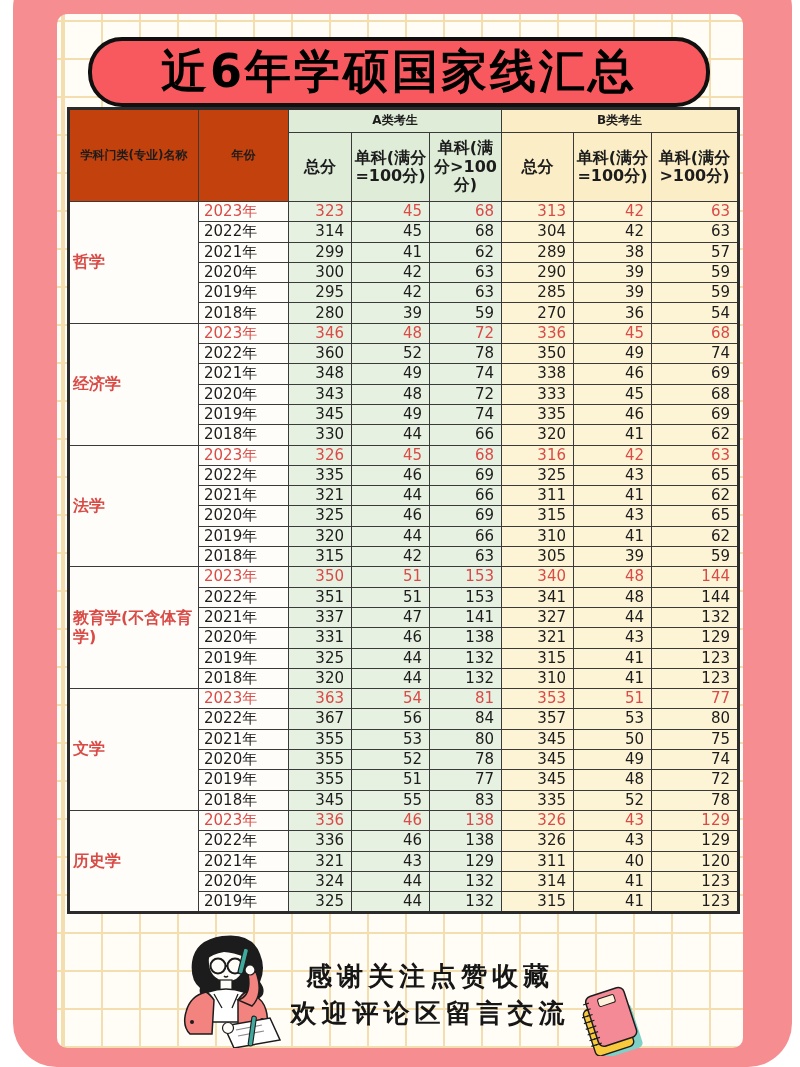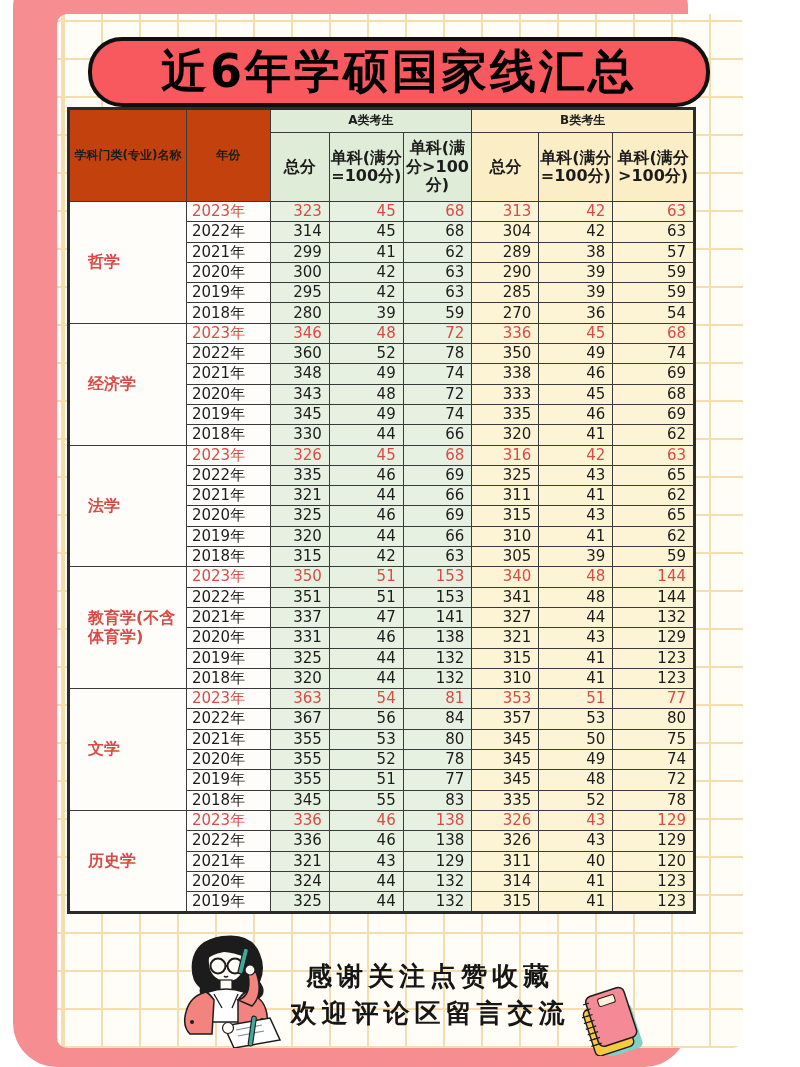--- a/index.html
+++ b/index.html
@@ -2,21 +2,21 @@
 <html><head>
 <meta charset="utf-8">
 <style>
   html,body{margin:0;padding:0;}
   body{
     width:800px;height:1067px;
     background:#ffffff;
     font-family:"DejaVu Sans","Liberation Sans",sans-serif;
     position:relative;overflow:hidden;
   }
-  .canvas{position:absolute;inset:0;width:696px;height:1067px;background:#ffffff;}
+  .canvas{position:absolute;inset:0;width:800px;height:1067px;background:#ffffff;}
 
   .pink-frame{
     position:absolute;left:13px;right:8px;top:-36px;bottom:0;
     background:#f68d91;border-radius:44px;
   }
   .grid-area{
     position:absolute;left:57px;top:14px;width:686px;height:1034px;
     background:#fffdf6;border-radius:10px;
     background-image:
       repeating-linear-gradient(to right,#f4ddae 0 2px,transparent 2px 38px),
@@ -43,21 +43,21 @@
   }
   .score-table{border:3px solid #2b2b2b;}
   .score-table thead tr.r1 th{height:22px;font-size:12px;font-weight:700;}
   .score-table thead tr.r2 th{height:68px;font-size:16px;font-weight:700;}
   th.plain{background:#c2410c;}
   .gah{background:#dfecd8;}
   .gbh{background:#fbeec6;}
   td.ga{background:#e7f1e1;}
   td.gb{background:#fdf4d6;}
   .score-table tbody td{height:19.3px;}
-  td.subject{background:#fffdf9;font-weight:700;font-size:16px;text-align:left;padding-left:18px;color:#181818;}
+  td.subject{background:#fffdf9;font-weight:700;font-size:16px;text-align:left;padding-left:3px;color:#181818;}
   td.year{background:#fffdf9;text-align:left;padding-left:5px;margin-left:28px;}
   td.num{text-align:right;padding-right:7px;}
   tr.hl td{color:#d94b47;}
 
   .footer-text{
     position:absolute;left:265px;top:958px;width:330px;
     text-align:center;color:#161616;font-weight:700;
   }
   .footer-text .l{font-size:26px;letter-spacing:5px;line-height:37px;white-space:nowrap;}
 

